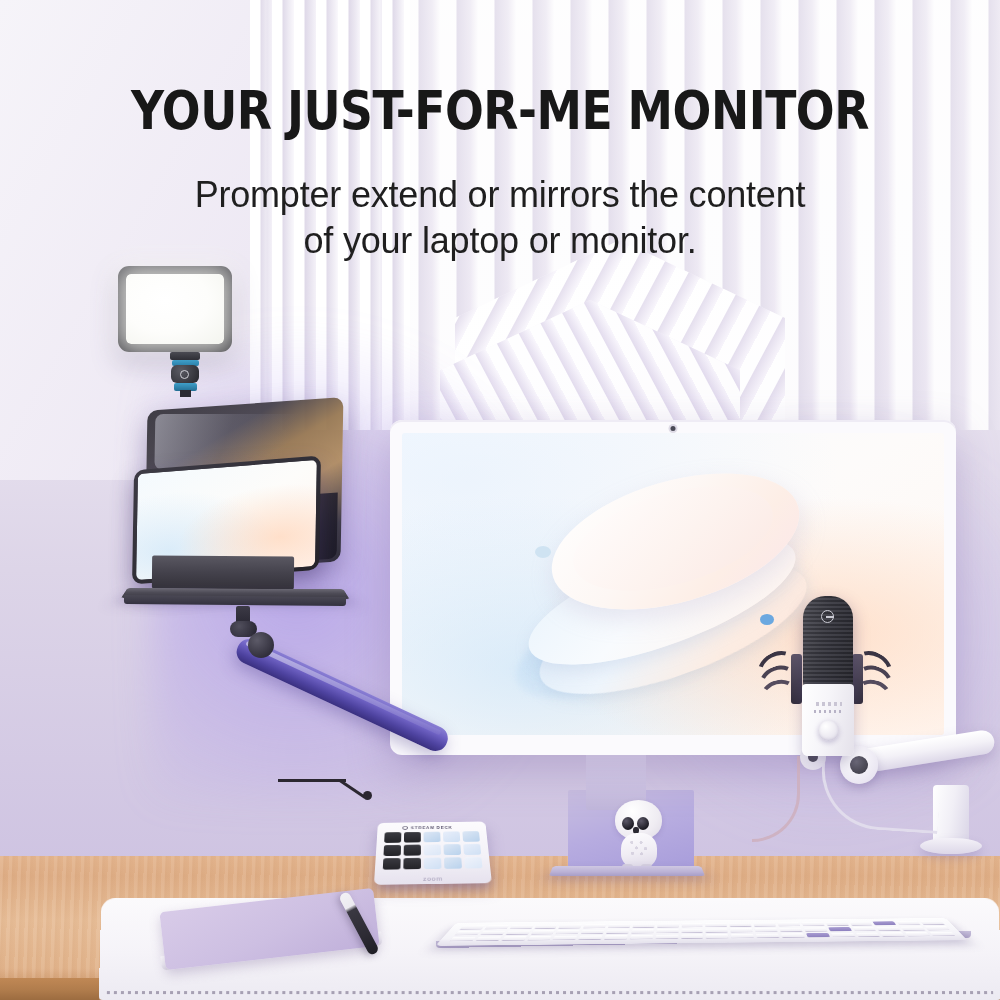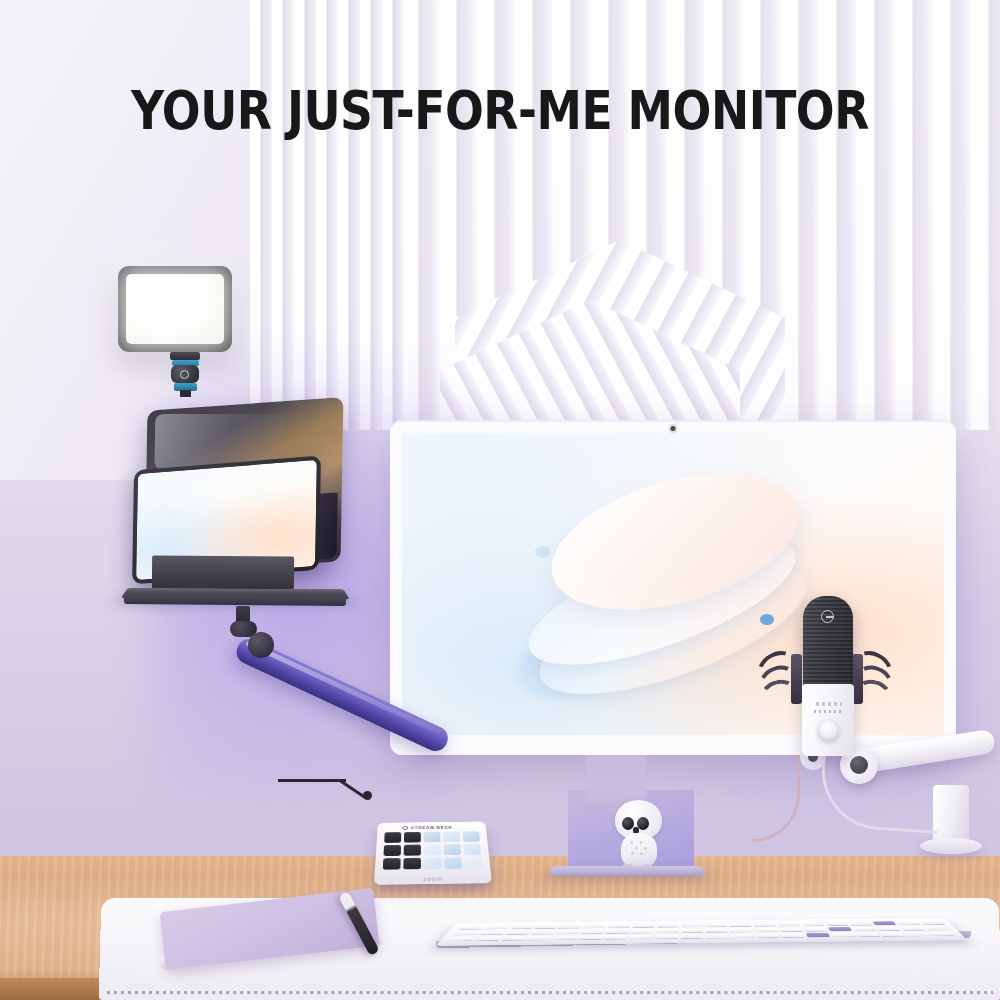--- a/index.html
+++ b/index.html
@@ -763,19 +763,21 @@
   </div>
 
   <div class="notebook">
     <div class="pages"></div>
     <div class="cover"></div>
   </div>
   <div class="pen"></div>
 
   <div class="headline">YOUR JUST-FOR-ME MONITOR</div>
   <div class="subline">
+    <div>Prompter extend or mirrors the content</div>
+    <div>of your laptop or monitor.</div>
   </div>
 
   <div class="leader"></div>
   <div class="leader2"></div>
   <div class="leader-dot"></div>
 
 </div>
 
 </body></html>

